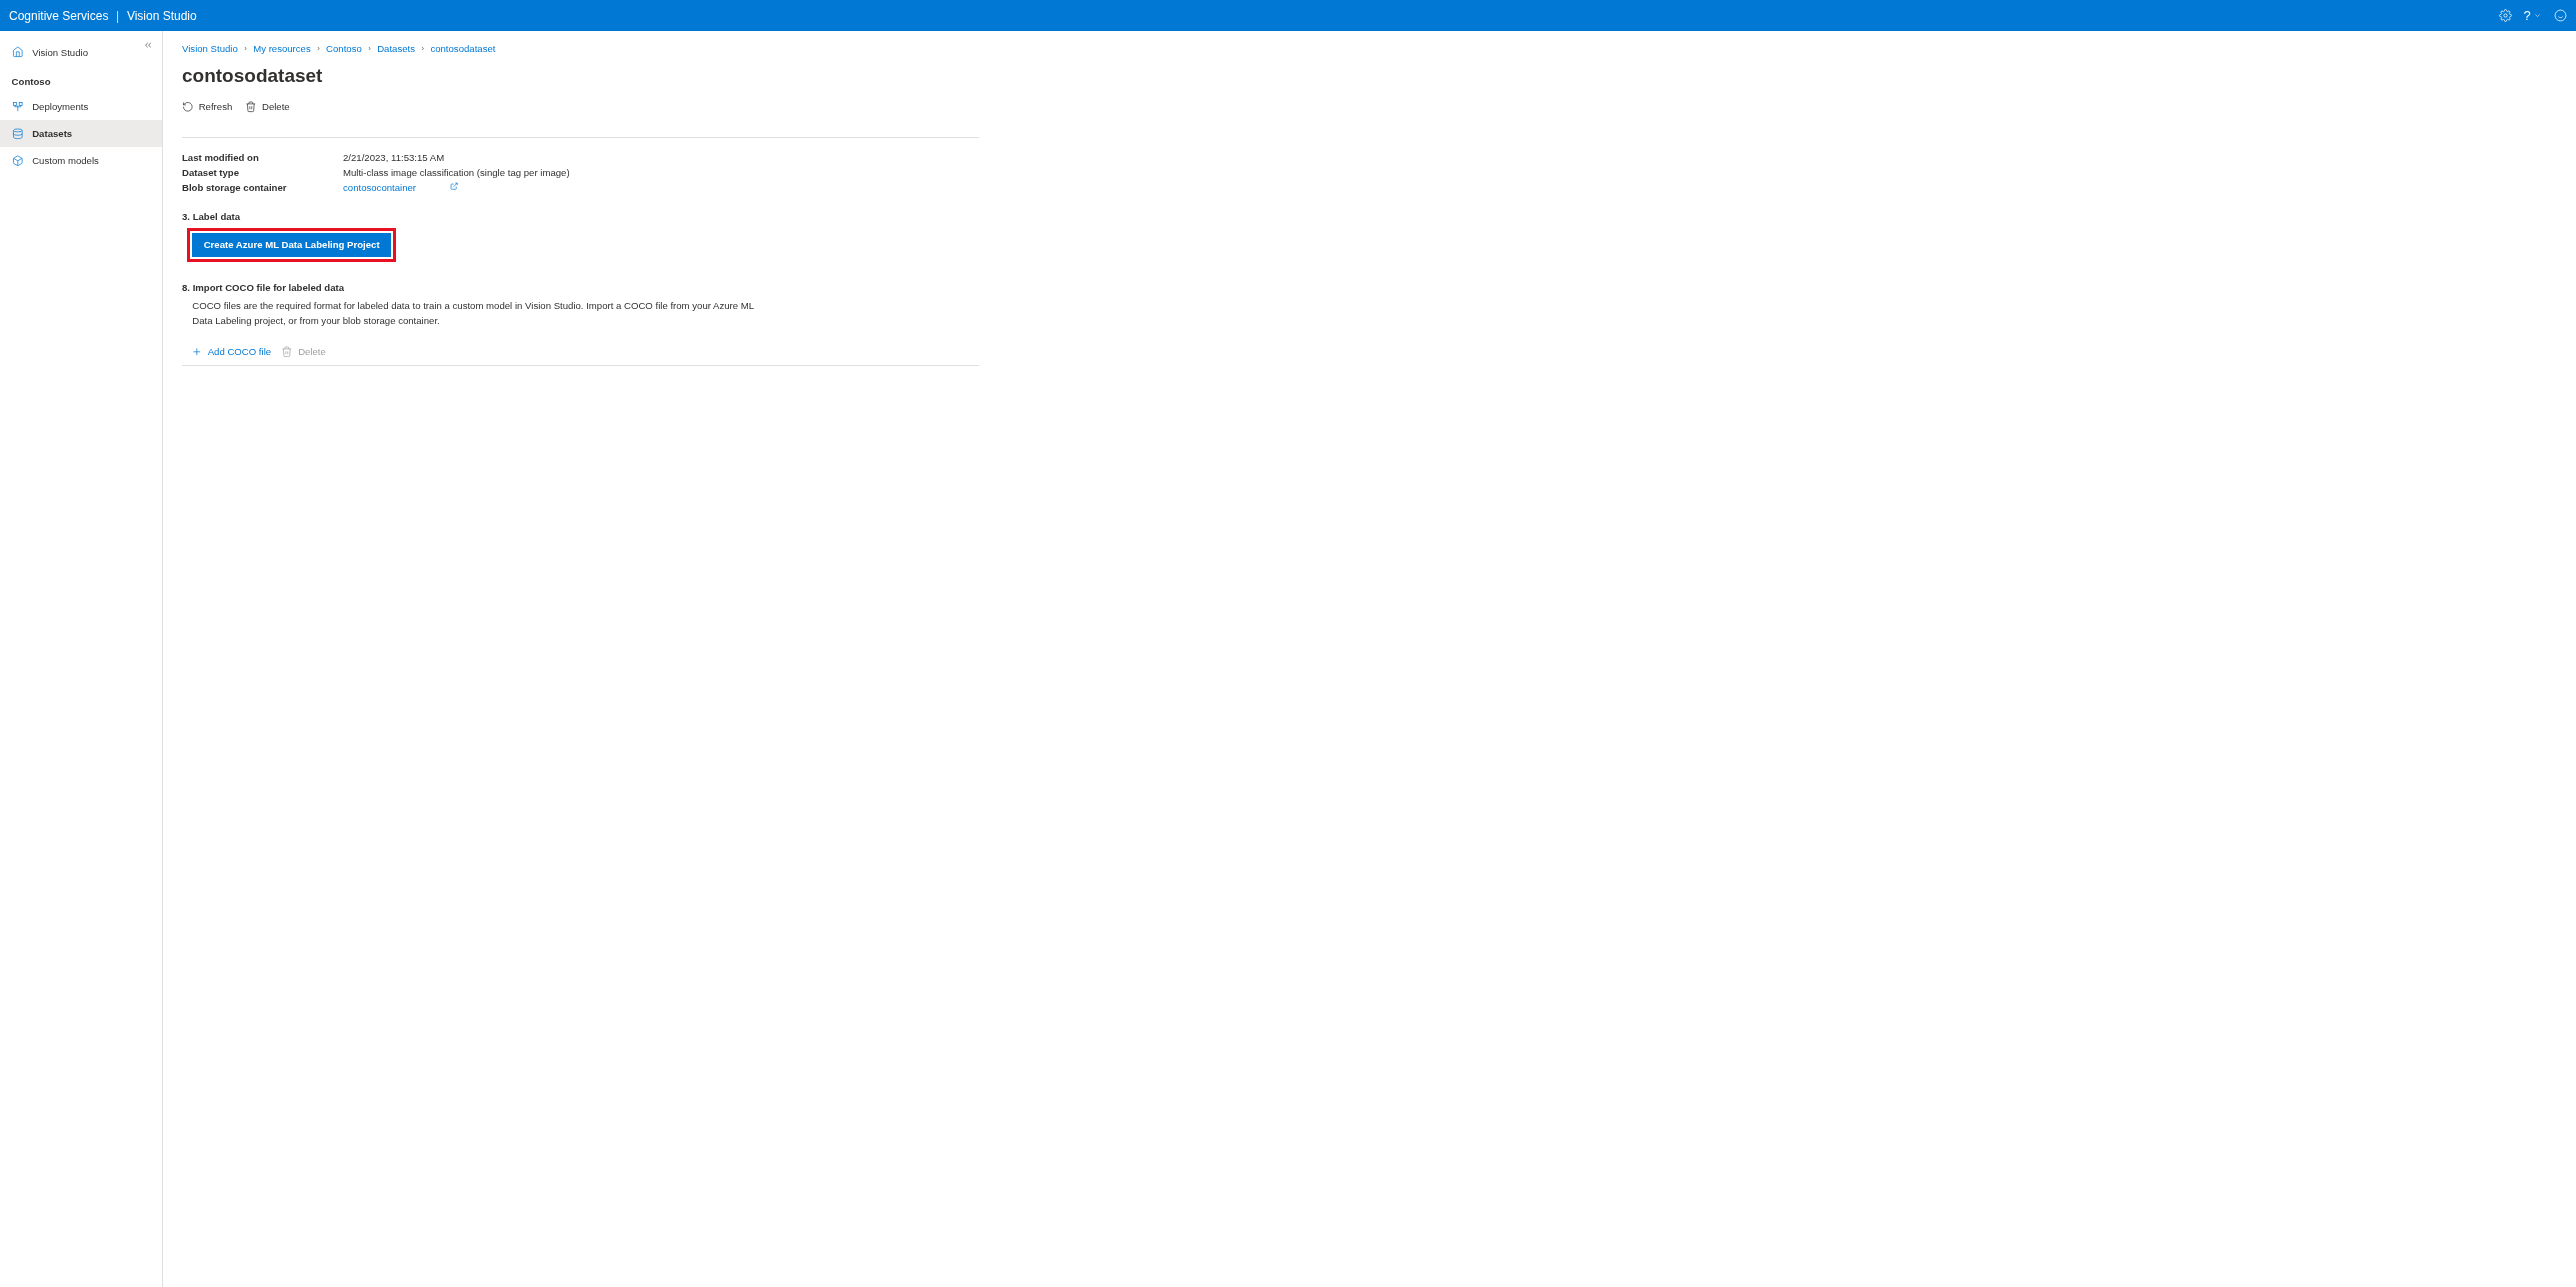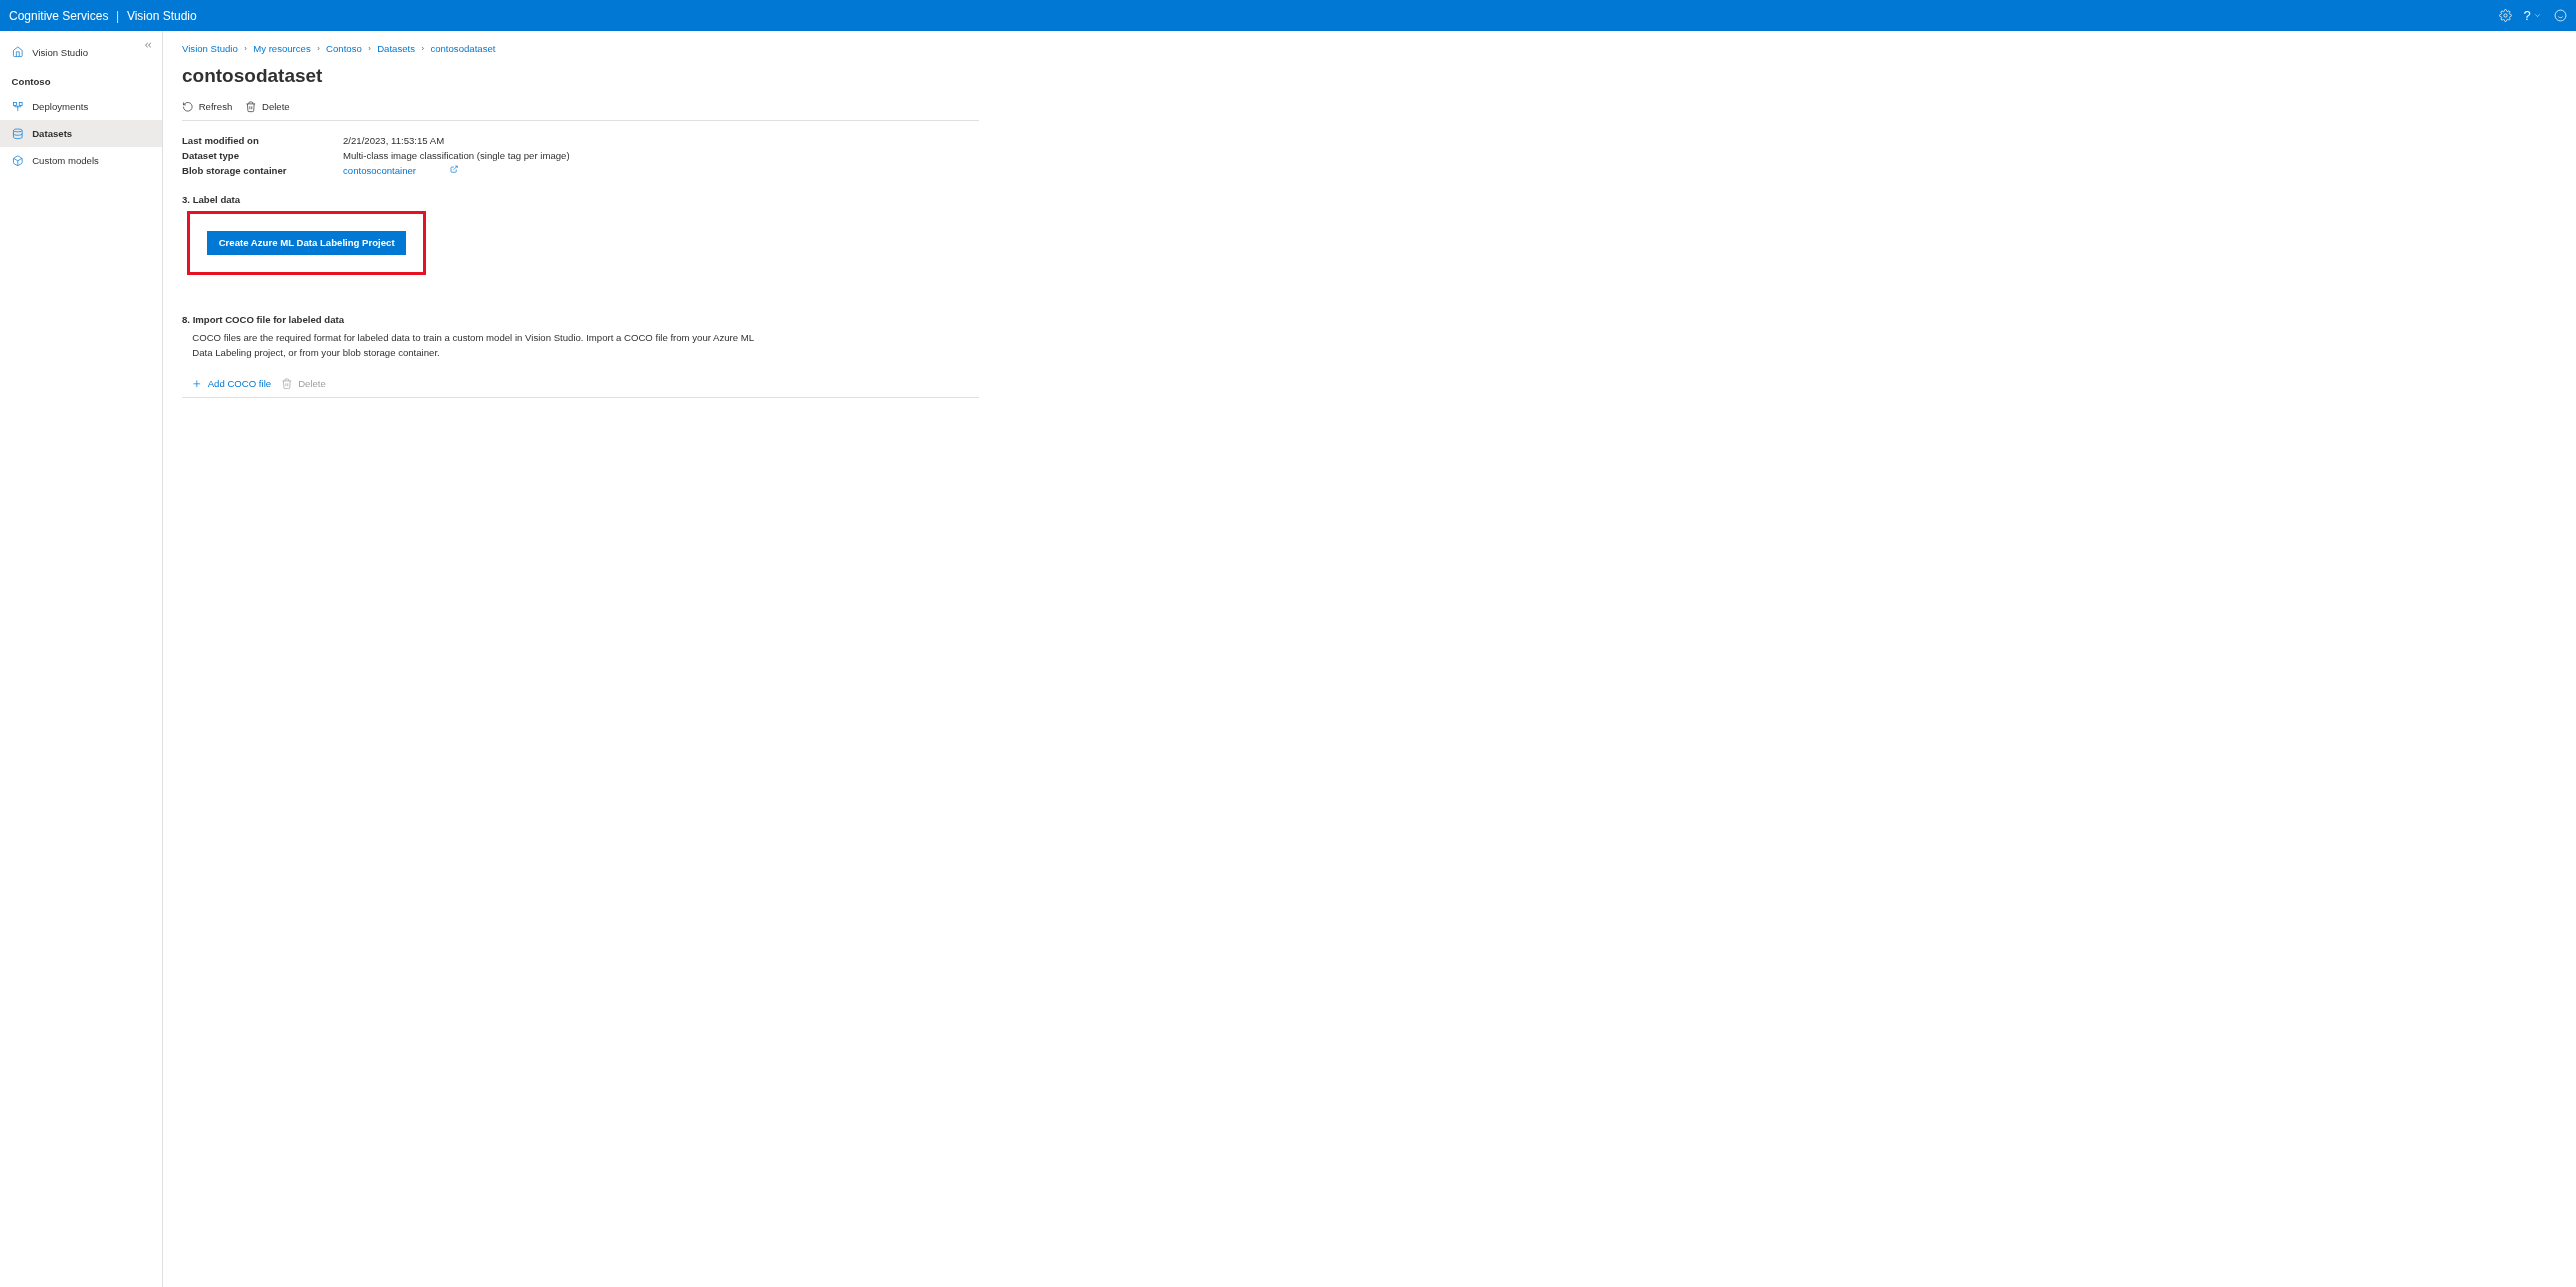--- a/index.html
+++ b/index.html
@@ -114,21 +114,21 @@
     }
     .page-title {
       font-size: 19px;
       font-weight: 600;
       margin-bottom: 14px;
     }
     .toolbar {
       display: flex;
       align-items: center;
       gap: 13px;
-      padding-bottom: 7px;
+      padding-bottom: 24px;
       border-bottom: 0.6px solid #e1dfdd;
       margin-bottom: 14px;
     }
     .toolbar-btn {
       display: flex;
       align-items: center;
       gap: 5.1px;
       font-size: 9.6px;
       color: #323130;
       cursor: pointer;
@@ -171,22 +171,22 @@
       color: #323130;
       padding-left: 10.3px;
       margin-bottom: 11.6px;
       line-height: 1.55;
       max-width: 591px;
     }
     .primary-btn-wrap {
       padding-left: 7.7px;
       display: inline-block;
       border: 3.2px solid #e81123;
-      margin-bottom: 21px;
-      padding: 17px;
+      margin-bottom: 2px;
+      padding: 2px;
       margin-left: 5.1px;
     }
     .primary-btn {
       background: #0078d4;
       color: #ffffff;
       border: none;
       padding: 6.4px 11.6px;
       font-size: 9.6px;
       font-weight: 600;
       cursor: pointer;

